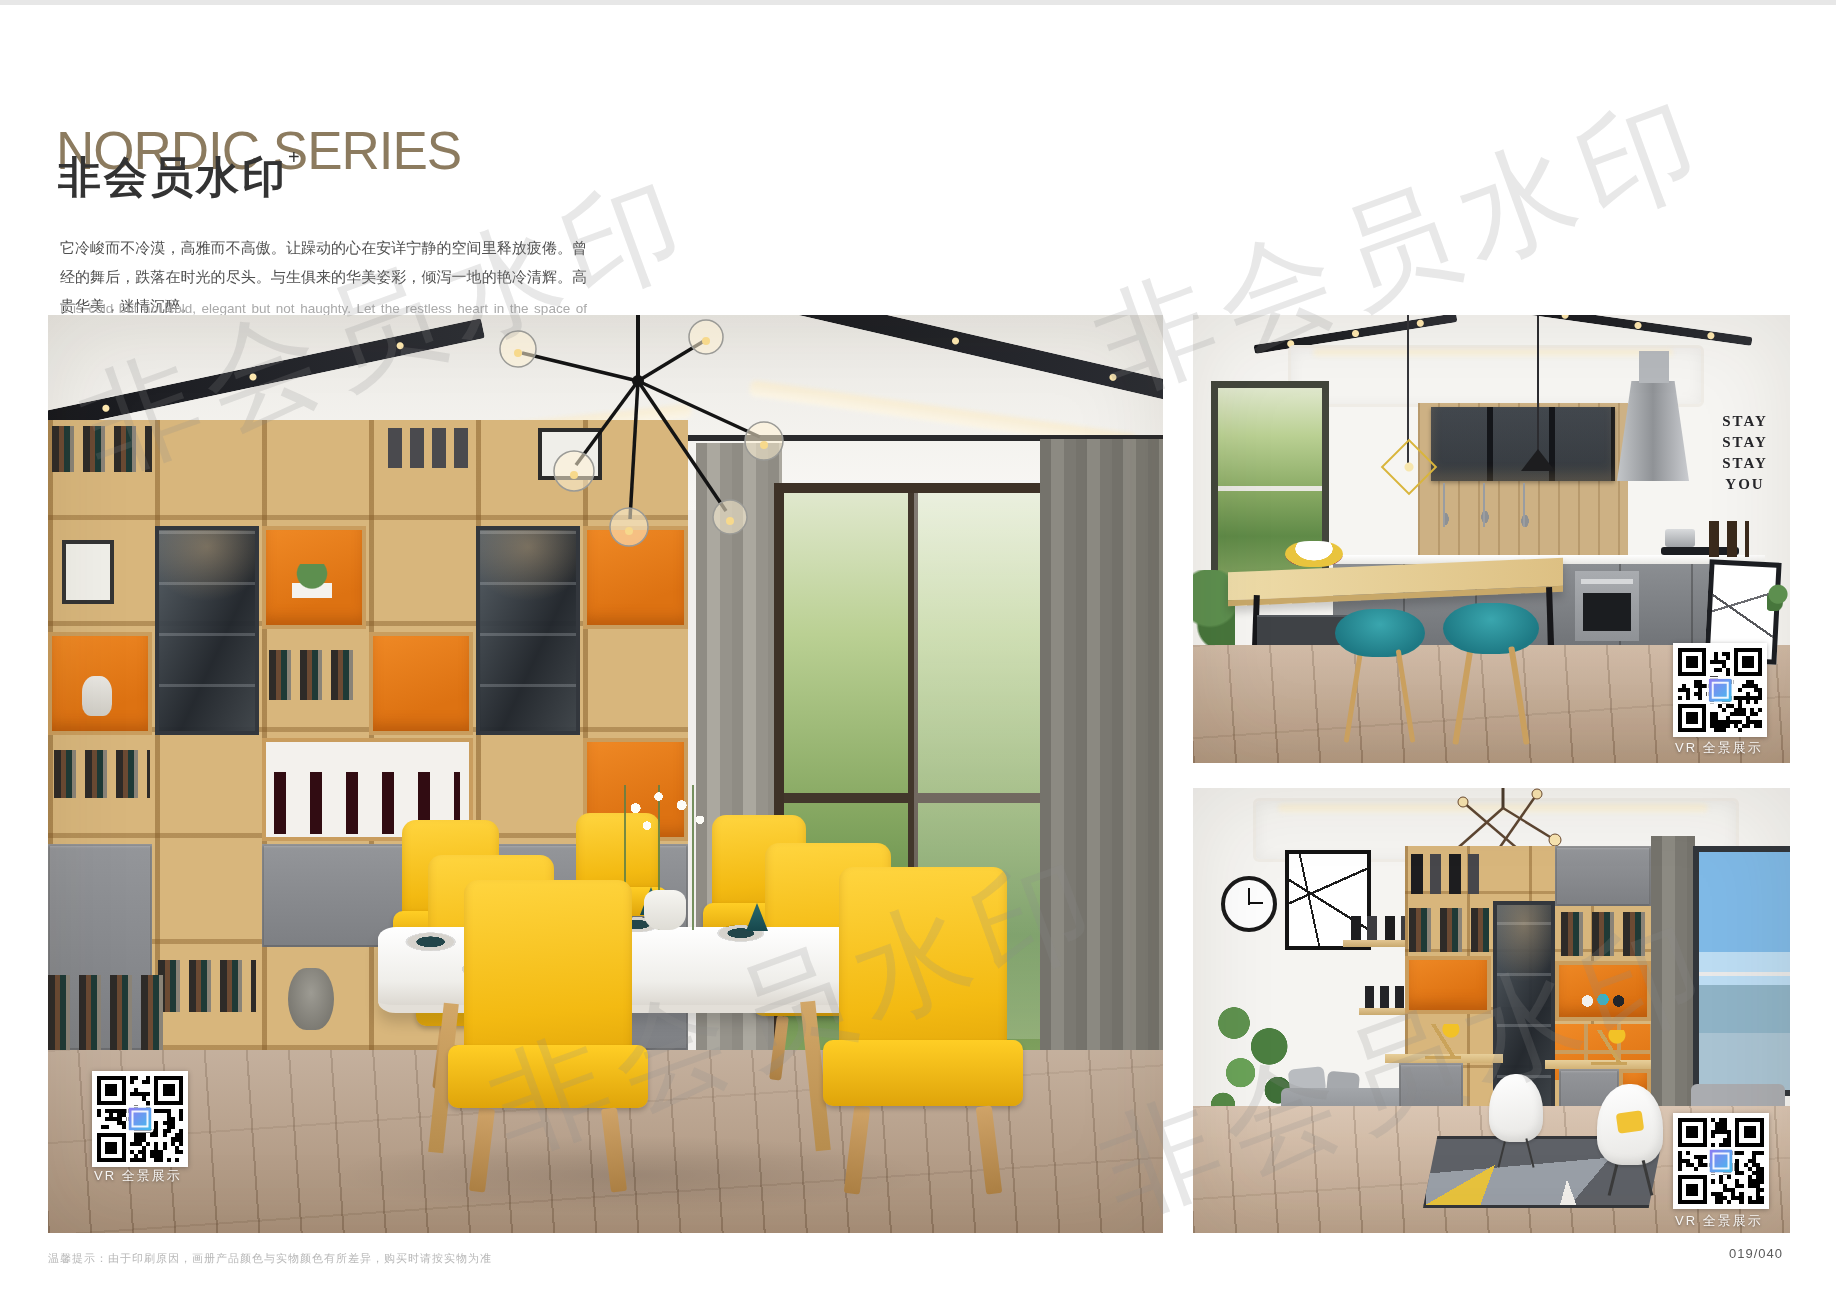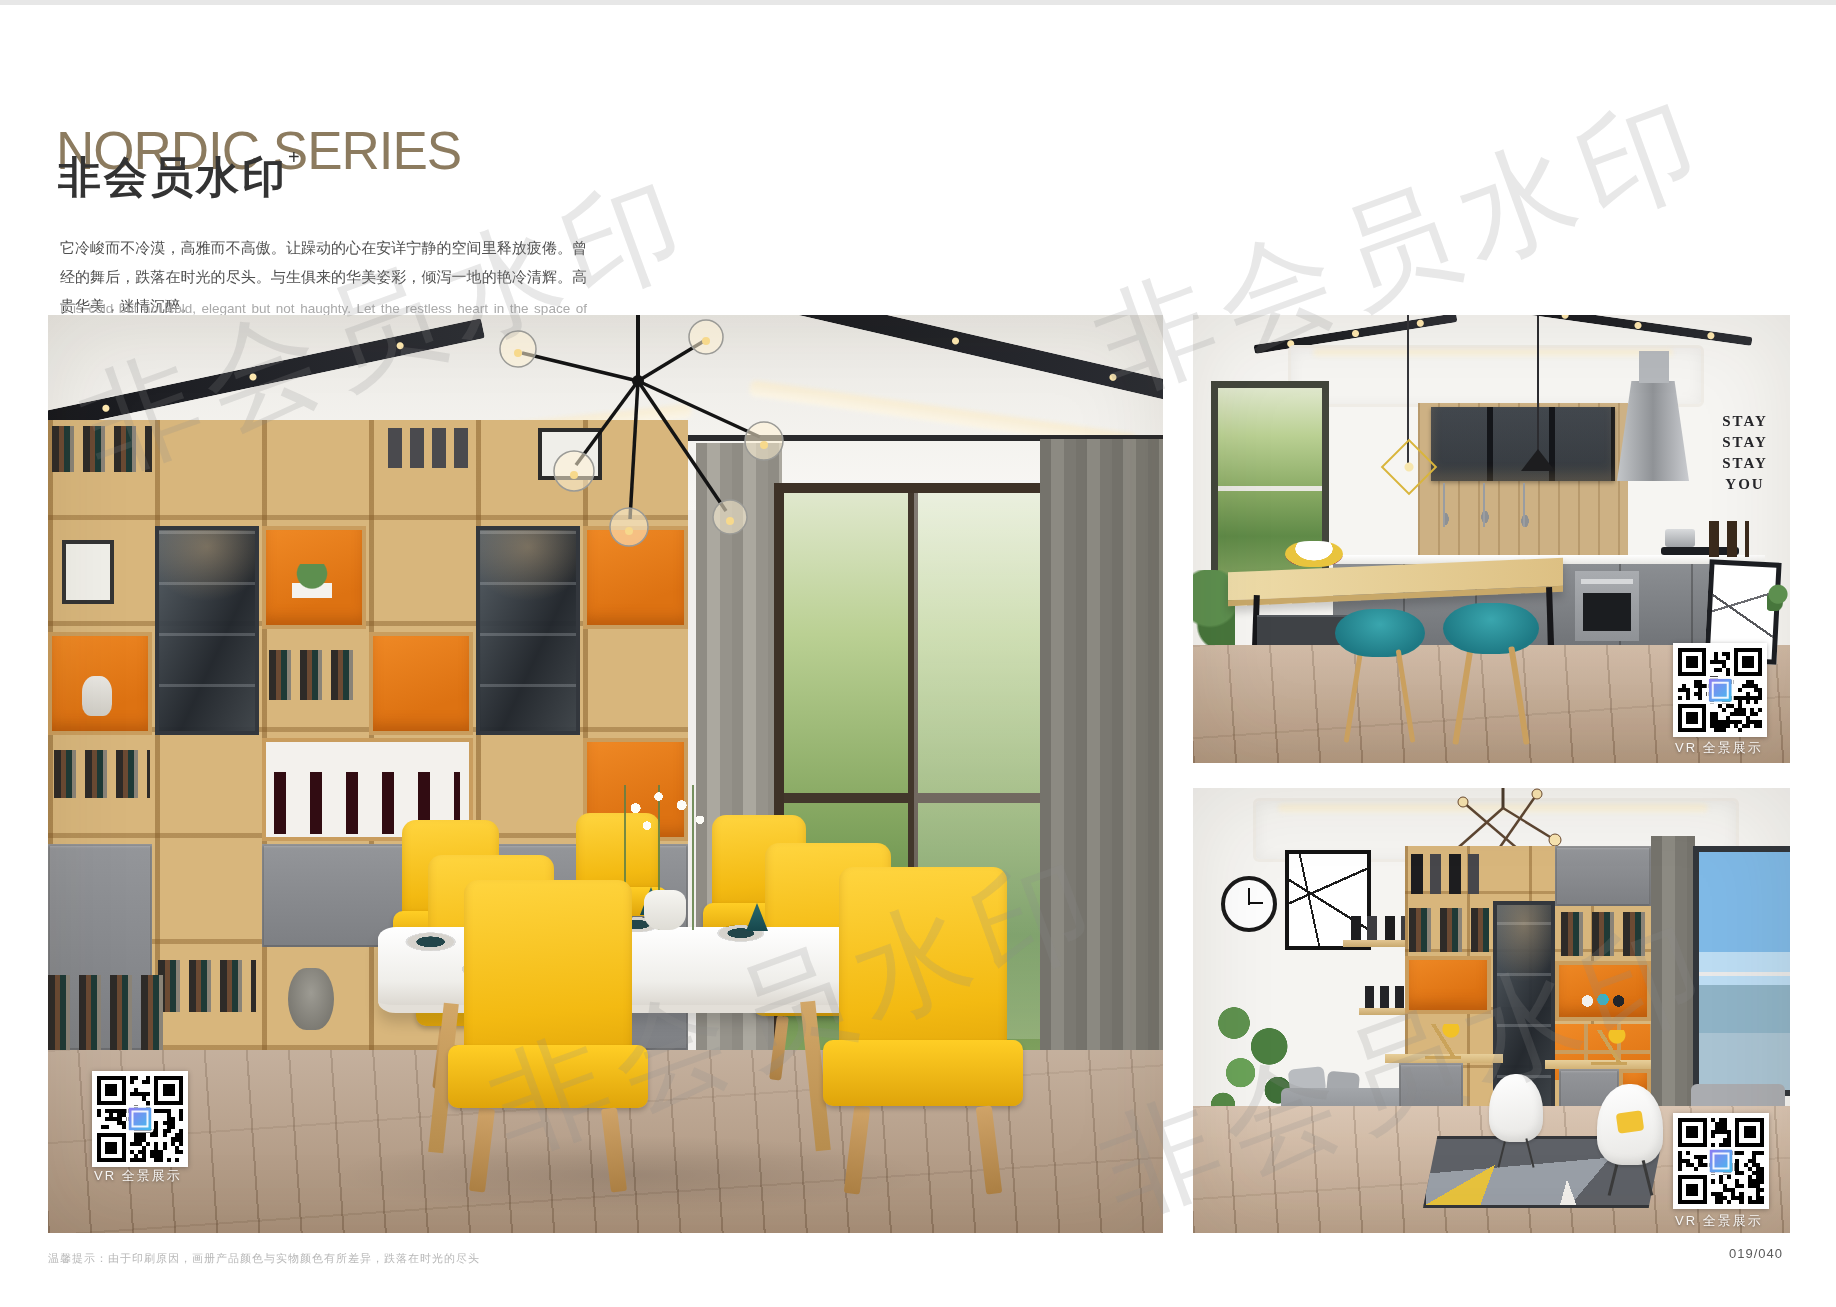--- a/index.html
+++ b/index.html
@@ -799,14 +799,14 @@
         <rect x="16" y="2" width="3" height="3" fill="#000"></rect>
         <rect x="0" y="14" width="7" height="7" fill="#000"></rect>
         <rect x="1" y="15" width="5" height="5" fill="#fff"></rect>
         <rect x="2" y="16" width="3" height="3" fill="#000"></rect>
       </svg>
     <div class="qrlogo"></div>
   </div>
   <div class="vr" style="left:482px;top:424px">VR 全景展示</div>
 </div>
 
-<div class="fnote">温馨提示：由于印刷原因，画册产品颜色与实物颜色有所差异，跌落在时光的尽头</div>
+<div class="fnote">温馨提示：由于印刷原因，画册产品颜色与实物颜色有所差异，购买时请按实物为准</div>
 <div class="pnum">019/040</div>
 
 </body></html>

